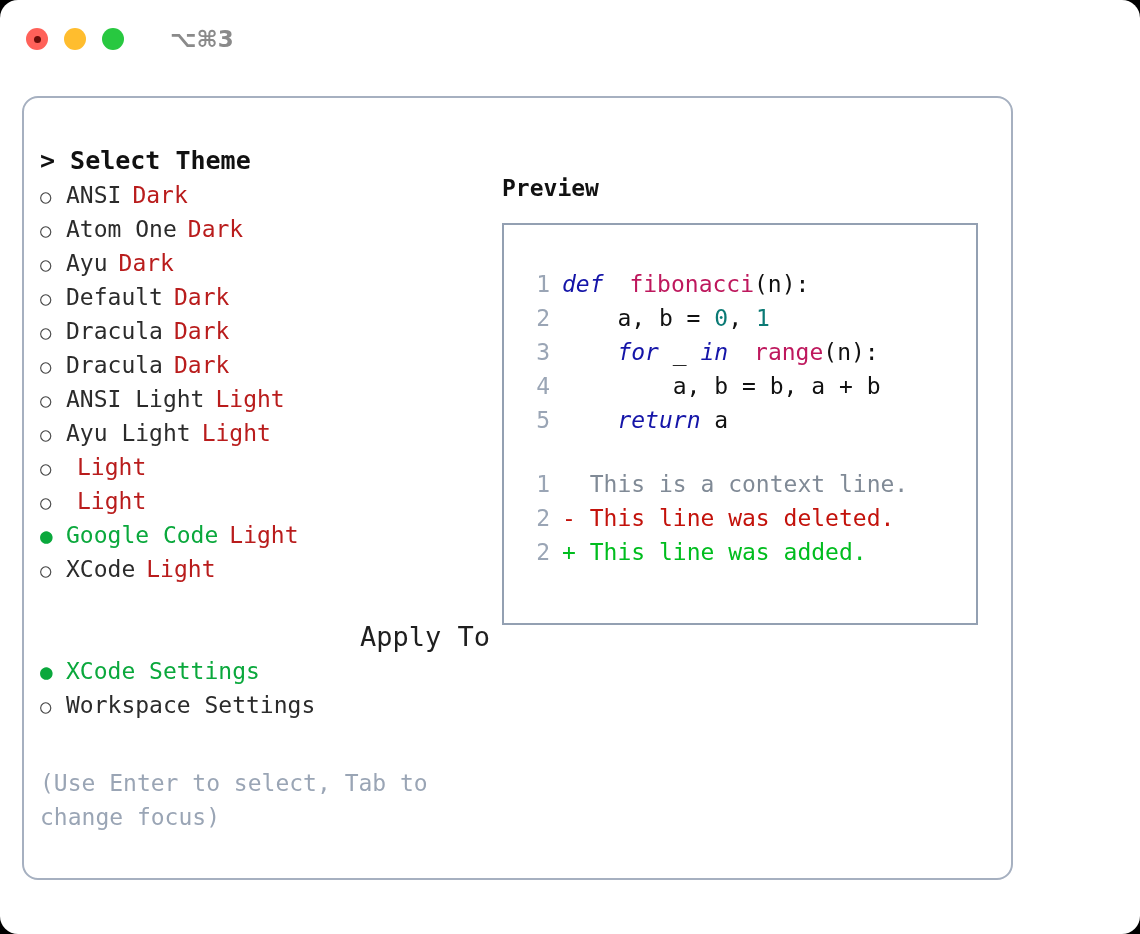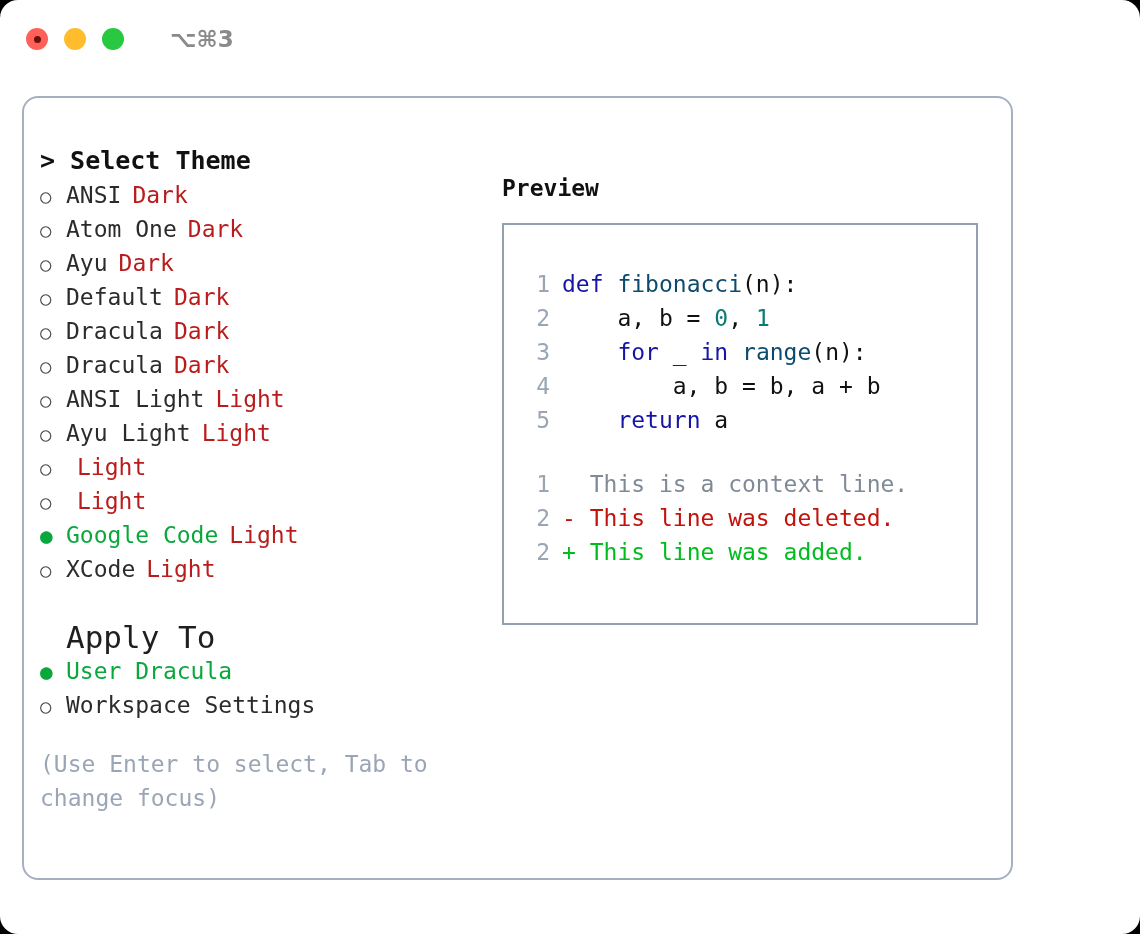--- a/index.html
+++ b/index.html
@@ -116,29 +116,30 @@
     color: #4a4a4a;
     line-height: 34px;
   }
   .opt-row.selected .bullet { color: #0aa83c; font-size: 21px; }
   .opt-label { color: #2b2b2b; }
   .opt-row.selected .opt-label { color: #0aa83c; text-align: right; }
   .opt-tag   { color: #b91c1c; margin-left: 11px; text-align: right; }
 
   #apply-block { margin-top: 34px; }
   .apply-title {
-    font-size: 31px;
+    font-size: 27px;
     color: #1f1f1f;
     line-height: 34px;
     padding-left: 26px;
     white-space: pre;
+    text-align: right;
   }
 
   #hint {
-    margin-top: 25px;
+    margin-top: 44px;
     font-size: 23px;
     color: #9aa5b5;
     line-height: 34px;
     width: 410px;
     white-space: pre-wrap;
   }
 
   
   #right-col {
     position: absolute;
@@ -173,22 +174,22 @@
   }
   .lineno {
     width: 34px;
     flex: 0 0 34px;
     text-align: right;
     color: #9aa5b5;
     margin-right: 12px;
   }
   .code-spacer { height: 30px; }
 
-  .tok-kw   { color: #1515a8; }
-  .tok-fn   { color: #0c4a6e; }
+  .tok-kw   { color: #1515a8; font-style: italic; }
+  .tok-fn   { color: #be185d; margin-left: 12px; }
   .tok-num  { color: #0b7a75; }
   .tok-pln  { color: #111111; }
 
   .diff-ctx { color: #808a96; }
   .diff-del { color: #c3120b; }
   .diff-add { color: #00bd1e; }
 </style>
 </head>
 <body>
 
@@ -220,21 +221,21 @@
           <div class="opt-row"><span class="bullet">○</span><span class="opt-label">Ayu Light</span><span class="opt-tag">Light</span></div>
           <div class="opt-row"><span class="bullet">○</span><span class="opt-tag">Light</span></div>
           <div class="opt-row"><span class="bullet">○</span><span class="opt-tag">Light</span></div>
           <div class="opt-row selected"><span class="bullet">●</span><span class="opt-label">Google Code</span><span class="opt-tag">Light</span></div>
           <div class="opt-row"><span class="bullet">○</span><span class="opt-label">XCode</span><span class="opt-tag">Light</span></div>
         </div>
 
       <div id="apply-block">
         <div class="apply-title">Apply To</div>
         <div class="opt-list" id="apply-list">
-            <div class="opt-row selected"><span class="bullet">●</span><span class="opt-label">User Dracula</span></div>
+            <div class="opt-row selected"><span class="bullet">●</span><span class="opt-label">XCode Settings</span></div>
             <div class="opt-row"><span class="bullet">○</span><span class="opt-label">Workspace Settings</span></div>
           </div>
       </div>
 
       <div id="hint">(Use Enter to select, Tab to change focus)</div>
     </div>
 
     <div id="right-col">
       <div id="preview-title">Preview</div>
       <div id="preview-box">

